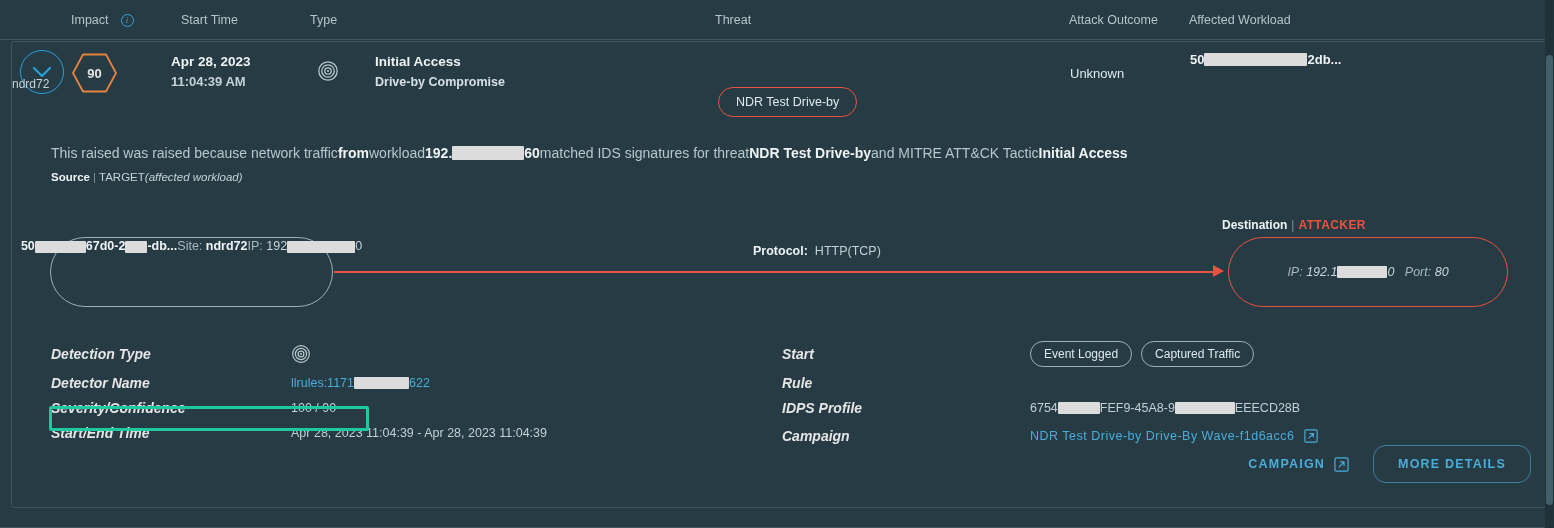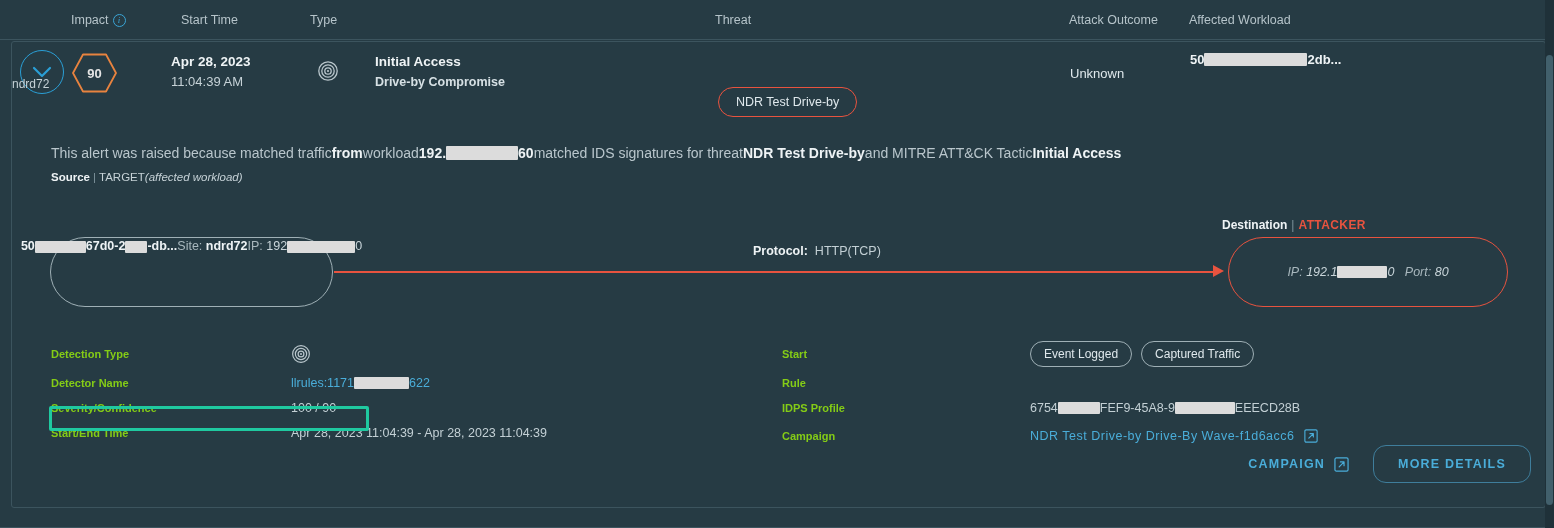--- a/index.html
+++ b/index.html
@@ -13,21 +13,21 @@
 
   
   .col-header {
     position: absolute; left: 0; top: 0; width: 1546px; height: 40px;
     border-bottom: 1px solid #3c545e;
   }
   .col-header .ch {
     position: absolute; top: 20px; transform: translateY(-50%);
     font-size: 12.5px; color: #b6c4ca; white-space: nowrap;
   }
-  .ch-impact { left: 71px; display: flex; align-items: center; gap: 4px; }
+  .ch-impact { left: 71px; display: flex; align-items: center; gap: 12px; }
   .info-i {
     display: inline-flex; align-items: center; justify-content: center;
     width: 13px; height: 13px; border-radius: 50%;
     border: 1px solid #3aa5d6; color: #3aa5d6;
     font-size: 9px; font-style: italic; font-family: "Liberation Serif", serif;
     line-height: 1; padding-bottom: 0px;
   }
   .ch-start  { left: 181px; }
   .ch-type   { left: 310px; }
   .ch-mitre  { left: 364px; margin-top: 33px; }
@@ -59,21 +59,21 @@
   }
   .impact-hex .hexshape {
     position: absolute; inset: 0;
   }
   .impact-hex .val {
     position: relative; font-size: 13px; font-weight: bold; color: #e5e5e5;
   }
 
   .sum-field { position: absolute; white-space: nowrap; }
   .f-date   { left: 159px; top: 12px; font-size: 13.5px; font-weight: bold; color: #eef3f5; }
-  .f-time   { left: 159px; top: 32px; font-size: 13px; color: #c6d2d7; }
+  .f-time   { left: 159px; top: 32px; font-size: 13px; color: #c6d2d7; font-weight: bold; }
   .f-type-icon { left: 305px; top: 18px; }
   .f-tactic { left: 363px; top: 12px; font-size: 13.5px; font-weight: bold; color: #eef3f5; }
   .f-tech   { left: 363px; top: 33px; font-size: 12.5px; font-weight: bold; color: #d6e0e4; }
 
   .threat-pill {
     position: absolute; left: 706px; top: 45px;
     padding: 7px 17px; border: 1px solid #e8533f; border-radius: 20px;
     font-size: 12.5px; color: #dfe8ec; white-space: nowrap;
     background: transparent; cursor: pointer;
   }
@@ -145,21 +145,21 @@
   .proto .k { color: #eef3f5; font-weight: bold; padding-left: 31px; }
   .proto .v { color: #c3d0d5; padding-left: 7px; }
 
   
   .details-left  { position: absolute; left: 39px; top: 296px; width: 530px; }
   .details-right { position: absolute; left: 770px; top: 296px; width: 640px; }
 
   .drow { position: relative; height: 25px; display: flex; align-items: center; }
   .drow .k {
     width: 240px; flex: none;
-    font-size: 11px; font-weight: bold; color: #84cc16; white-space: nowrap;
+    font-size: 14px; font-weight: bold; color: #e5e5e5; white-space: nowrap; font-style: italic;
   }
   .details-right .drow .k { width: 248px; }
   .drow .v { font-size: 12.5px; color: #c3d0d5; white-space: nowrap; display: flex; align-items: center; }
   .drow .v.link { color: #4aadd9; }
   .drow.tall { height: 32px; }
 
   .hl-box {
     position: absolute; left: -2px; top: 68px; width: 320px; height: 25px;
     border: 3px solid #1fc9a0; border-radius: 2px; pointer-events: none;
   }
@@ -256,21 +256,21 @@
 
       <div class="wk wk-name">
         <span>50</span>
         <span class="redact" style="width:103px;height:13px;"></span>
         <span>2db...</span>
       </div>
       <div class="wk wk-site">ndrd72</div>
     </div>
 
     <div class="desc">
-      <span>This alert was raised because matched traffic </span>
+      <span>This raised was raised because network traffic </span>
       <b>from</b>
       <span> workload </span>
       <b>192.</b>
       <span class="redact" style="width:72px;height:14px;"></span>
       <b>60</b>
       <span> matched IDS signatures for threat </span>
       <b>NDR Test Drive-by</b>
       <span> and MITRE ATT&amp;CK Tactic </span>
       <b>Initial Access</b>
     </div>

